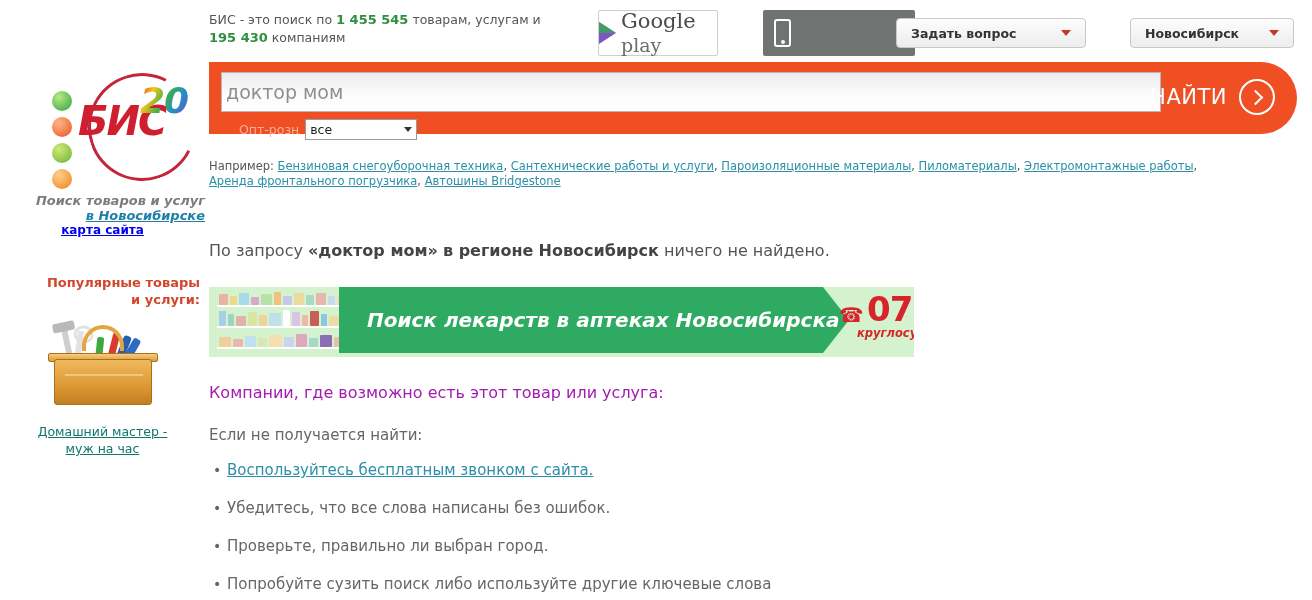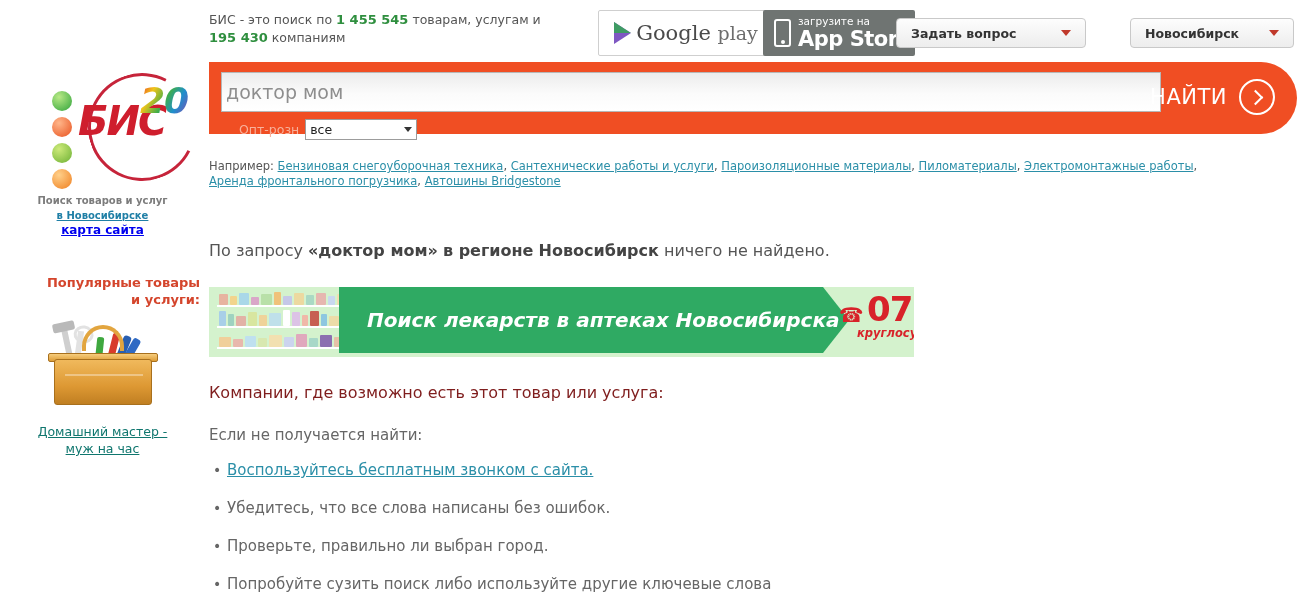--- a/index.html
+++ b/index.html
@@ -36,22 +36,22 @@
   }
   .logo-20 {
     position: absolute; left: 100px; top: 14px;
     font-size: 36px; font-weight: bold; font-style: italic; line-height: 1;
     background: linear-gradient(120deg,#e8332a 0%,#f0c419 25%,#3fae49 50%,#1f8ecd 72%,#8e44ad 100%);
     -webkit-background-clip: text; background-clip: text; color: transparent;
     letter-spacing: -1px;
   }
 
   .sidebar-tagline {
-    position: absolute; left: 0; top: 152px; width: 205px; text-align: center;
-    font-size: 10px; color: #7c7c7c; line-height: 15px; font-weight: bold;
+    position: absolute; left: 0; top: 152px; width: 205px; text-align: right;
+    font-size: 13px; color: #7c7c7c; line-height: 15px; font-weight: bold; font-style: italic;
   }
   .sidebar-tagline a, .site-map-link { color: #1f7fa6; text-decoration: underline; }
   .site-map-link {
     position: absolute; left: 0; top: 182px; width: 205px; text-align: center;
     font-size: 12px; font-weight: bold;
   }
 
   .pop-title {
     position: absolute; left: 0; top: 233px; width: 200px; text-align: right;
     font-size: 13px; font-weight: bold; color: #d4452c; line-height: 17px;
@@ -102,21 +102,21 @@
   }
 
   
   .stats {
     position: absolute; left: 209px; top: 11px; width: 380px;
     font-size: 12.5px; color: #555; line-height: 18px;
   }
   .stats b { color: #2f8f3f; font-size: 13px; }
 
   .badge-gp {
-    position: absolute; left: 598px; top: 10px; width: 176px; height: 46px;
+    position: absolute; left: 598px; top: 10px; width: 120px; height: 46px;
     border: 1px solid #cfcfcf; background: #fff; border-radius: 2px;
     display: flex; align-items: center; justify-content: center; gap: 5px;
   }
   .gp-tri {
     width: 0; height: 0;
     border-left: 17px solid #7e57c2;
     border-top: 11px solid transparent;
     border-bottom: 11px solid transparent;
     position: relative;
   }
@@ -223,21 +223,21 @@
   .banner-text {
     color:#fff; font-style: italic; font-weight: bold; font-size: 20px;
     padding-left: 28px; white-space: nowrap;
   }
   .banner-phone { position:absolute; left:648px; top:6px; width:60px; text-align:center; }
   .bp-top { display:flex; align-items:flex-end; justify-content:center; gap:3px; }
   .bp-icon { font-size:20px; color:#d8232a; line-height:1; }
   .bp-num { font-size:34px; font-weight:bold; color:#d8232a; line-height:.95; letter-spacing:-1px; }
   .bp-sub { font-size:11.5px; font-style:italic; font-weight:bold; color:#d8232a; margin-top:1px; }
 
-  .sec-title { margin-top: 26px; font-size: 16px; color: #7f1d1d; }
+  .sec-title { margin-top: 26px; font-size: 16px; color: #a21caf; }
   .sub-title { margin-top: 24px; font-size: 15px; color: #666; }
   ul.tips { margin: 16px 0 0 0; padding: 0 0 0 18px; list-style: none; }
   ul.tips li {
     position: relative; font-size: 15px; color: #666; margin-bottom: 18px; line-height: 20px;
   }
   ul.tips li:before {
     content: "•"; position: absolute; left: -14px; top: 0; color: #666; font-size: 14px;
   }
   ul.tips li a { color: #2b8fa8; text-decoration: underline; }
 </style>
@@ -304,24 +304,20 @@
   <div class="badge-gp">
     <span class="gp-tri"></span>
     <span class="gp-text">
       <span style="font-family:'DejaVu Serif','Liberation Serif',serif;color:#4a4a4a;font-size:21px;">Google</span>
       <span>play</span>
     </span>
   </div>
 
   <div class="badge-as">
     <span class="as-phone"></span>
-    <span class="as-txt">
-      <span class="small">загрузите на</span>
-      <span class="big">App Store</span>
-    </span>
   </div>
 
   <div class="drop-btn" id="ask-btn">
     <span>Задать вопрос</span>
     <span class="caret"></span>
   </div>
 
   <div class="drop-btn" id="city-btn">
     <span>Новосибирск</span>
     <span class="caret"></span>

